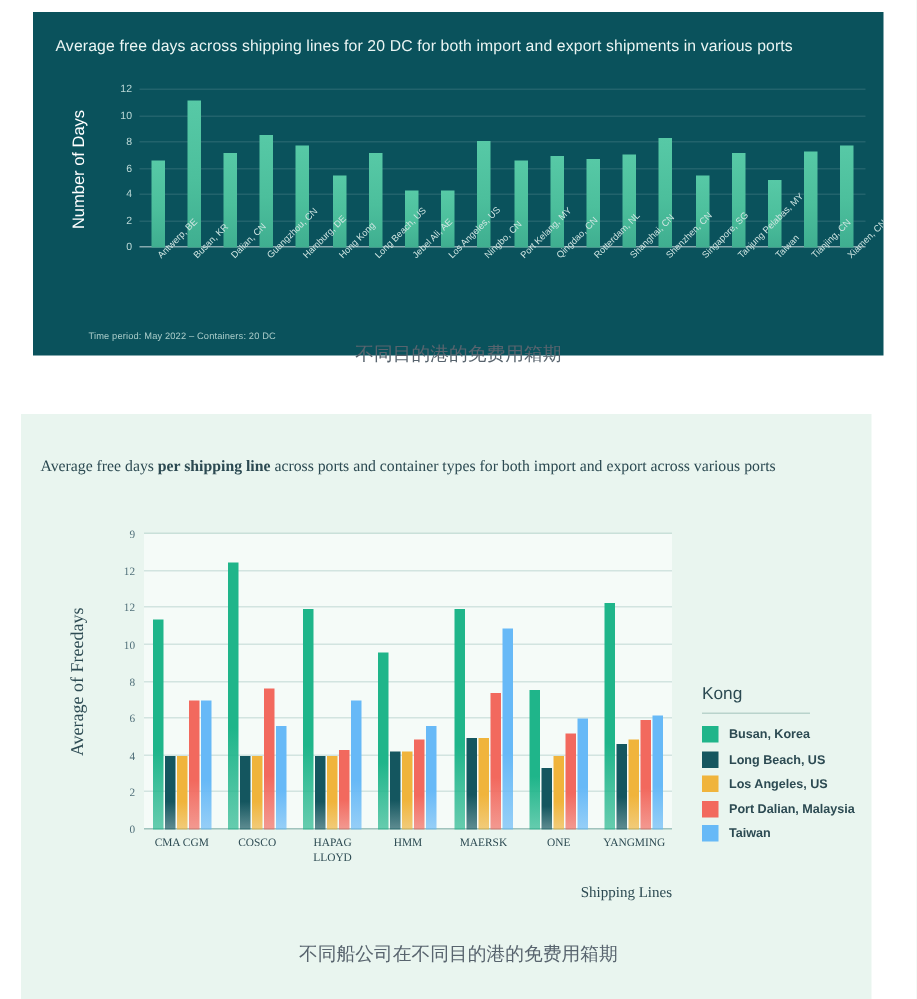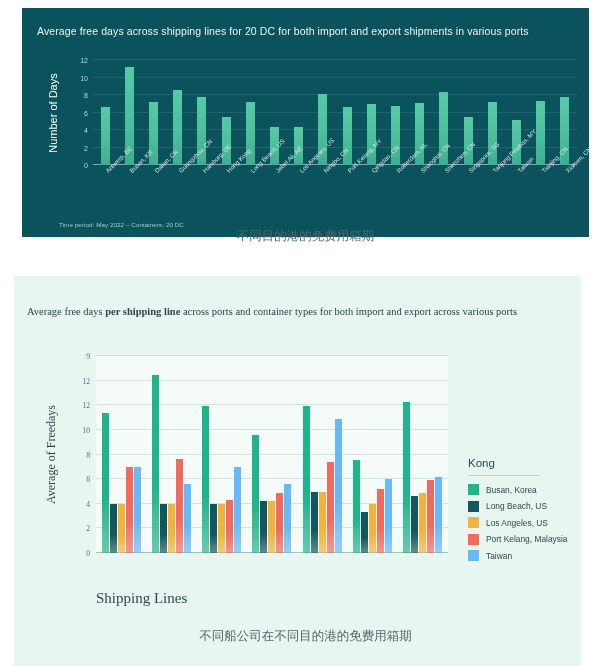--- a/index.html
+++ b/index.html
@@ -111,35 +111,35 @@
   }
   .c2-bar{width:7px;}
   .c2-xlabels{
     position:absolute;left:82px;top:281px;width:352px;height:30px;display:flex;
   }
   .c2-xslot{
     flex:1 1 0;text-align:center;
     font-size:7.6px;color:#2c4a52;line-height:10px;
   }
   .c2-xaxis-title{
-    position:absolute;left:82px;top:314px;width:352px;text-align:left;
-    font-size:15px;color:#2c4a52;
+    position:absolute;left:82px;top:314px;width:352px;text-align:right;
+    font-size:10px;color:#2c4a52;
   }
   .c2-foot{
     position:absolute;right:13px;bottom:16px;
     font-size:5.6px;color:#5e7f86;
   }
 
   .legend{
     position:absolute;left:468px;top:457px;width:130px;
   }
   .legend-title{font-size:11.5px;color:#2c4a52;}
   .legend-rule{margin-top:6px;width:72px;height:1px;background:#b9d3cc;}
   .legend-items{margin-top:8px;}
-  .legend-row{display:flex;align-items:center;margin-bottom:5.5px;}
+  .legend-row{display:flex;align-items:flex-start;margin-bottom:5.5px;font-weight:bold;}
   .legend-sw{width:11px;height:11px;margin-right:7px;flex:0 0 auto;}
   .legend-lab{font-size:8.4px;color:#2c4a52;white-space:nowrap;}
 </style>
 </head>
 <body>
 
 <div class="card1">
   <div class="c1-title">Average free days across shipping lines for 20 DC for both import and export shipments in various ports</div>
 
   <div class="c1-axistitle">
@@ -372,20 +372,30 @@
       </div>
       <div class="c2-group">
         <div class="c2-bar" title="YANGMING / Busan, Korea: 12.25" style="height: 76.5625%; background: linear-gradient(rgb(31, 181, 138) 0%, rgb(31, 181, 138) 62%, rgba(31, 181, 138, 0.667) 100%);"></div>
         <div class="c2-bar" title="YANGMING / Long Beach, US: 4.6" style="height: 28.75%; background: linear-gradient(rgb(20, 86, 95) 0%, rgb(20, 86, 95) 62%, rgba(20, 86, 95, 0.667) 100%);"></div>
         <div class="c2-bar" title="YANGMING / Los Angeles, US: 4.85" style="height: 30.3125%; background: linear-gradient(rgb(240, 180, 60) 0%, rgb(240, 180, 60) 62%, rgba(240, 180, 60, 0.667) 100%);"></div>
         <div class="c2-bar" title="YANGMING / Port Kelang, Malaysia: 5.95" style="height: 37.1875%; background: linear-gradient(rgb(242, 105, 94) 0%, rgb(242, 105, 94) 62%, rgba(242, 105, 94, 0.667) 100%);"></div>
         <div class="c2-bar" title="YANGMING / Taiwan: 6.2" style="height: 38.75%; background: linear-gradient(rgb(103, 185, 247) 0%, rgb(103, 185, 247) 62%, rgba(103, 185, 247, 0.667) 100%);"></div>
       </div>
     </div>
 
+  <div class="c2-xlabels" id="c2-xlabels">
+      <div class="c2-xslot" style="white-space: pre-line;">CMA CGM</div>
+      <div class="c2-xslot" style="white-space: pre-line;">COSCO</div>
+      <div class="c2-xslot" style="white-space: pre-line;">HAPAG
+LLOYD</div>
+      <div class="c2-xslot" style="white-space: pre-line;">HMM</div>
+      <div class="c2-xslot" style="white-space: pre-line;">MAERSK</div>
+      <div class="c2-xslot" style="white-space: pre-line;">ONE</div>
+      <div class="c2-xslot" style="white-space: pre-line;">YANGMING</div>
+    </div>
 
   <div class="c2-xaxis-title">Shipping Lines</div>
 
   <div class="c2-foot">Time period: May 2022 – Containers: 20 DC, 40DC &amp; 40 HC</div>
 </div>
 
 <div class="legend">
   <div class="legend-title">Kong</div>
   <div class="legend-rule"></div>
   <div class="legend-items" id="legend-items">
@@ -396,21 +406,21 @@
       <div class="legend-row">
         <div class="legend-sw" style="background: rgb(20, 86, 95);"></div>
         <div class="legend-lab">Long Beach, US</div>
       </div>
       <div class="legend-row">
         <div class="legend-sw" style="background: rgb(240, 180, 60);"></div>
         <div class="legend-lab">Los Angeles, US</div>
       </div>
       <div class="legend-row">
         <div class="legend-sw" style="background: rgb(242, 105, 94);"></div>
-        <div class="legend-lab">Port Kelang, Malaysia</div>
+        <div class="legend-lab">Port Dalian, Malaysia</div>
       </div>
       <div class="legend-row">
         <div class="legend-sw" style="background: rgb(103, 185, 247);"></div>
         <div class="legend-lab">Taiwan</div>
       </div>
     </div>
 </div>
 
 <div class="cap cap2">不同船公司在不同目的港的免费用箱期</div>
 

